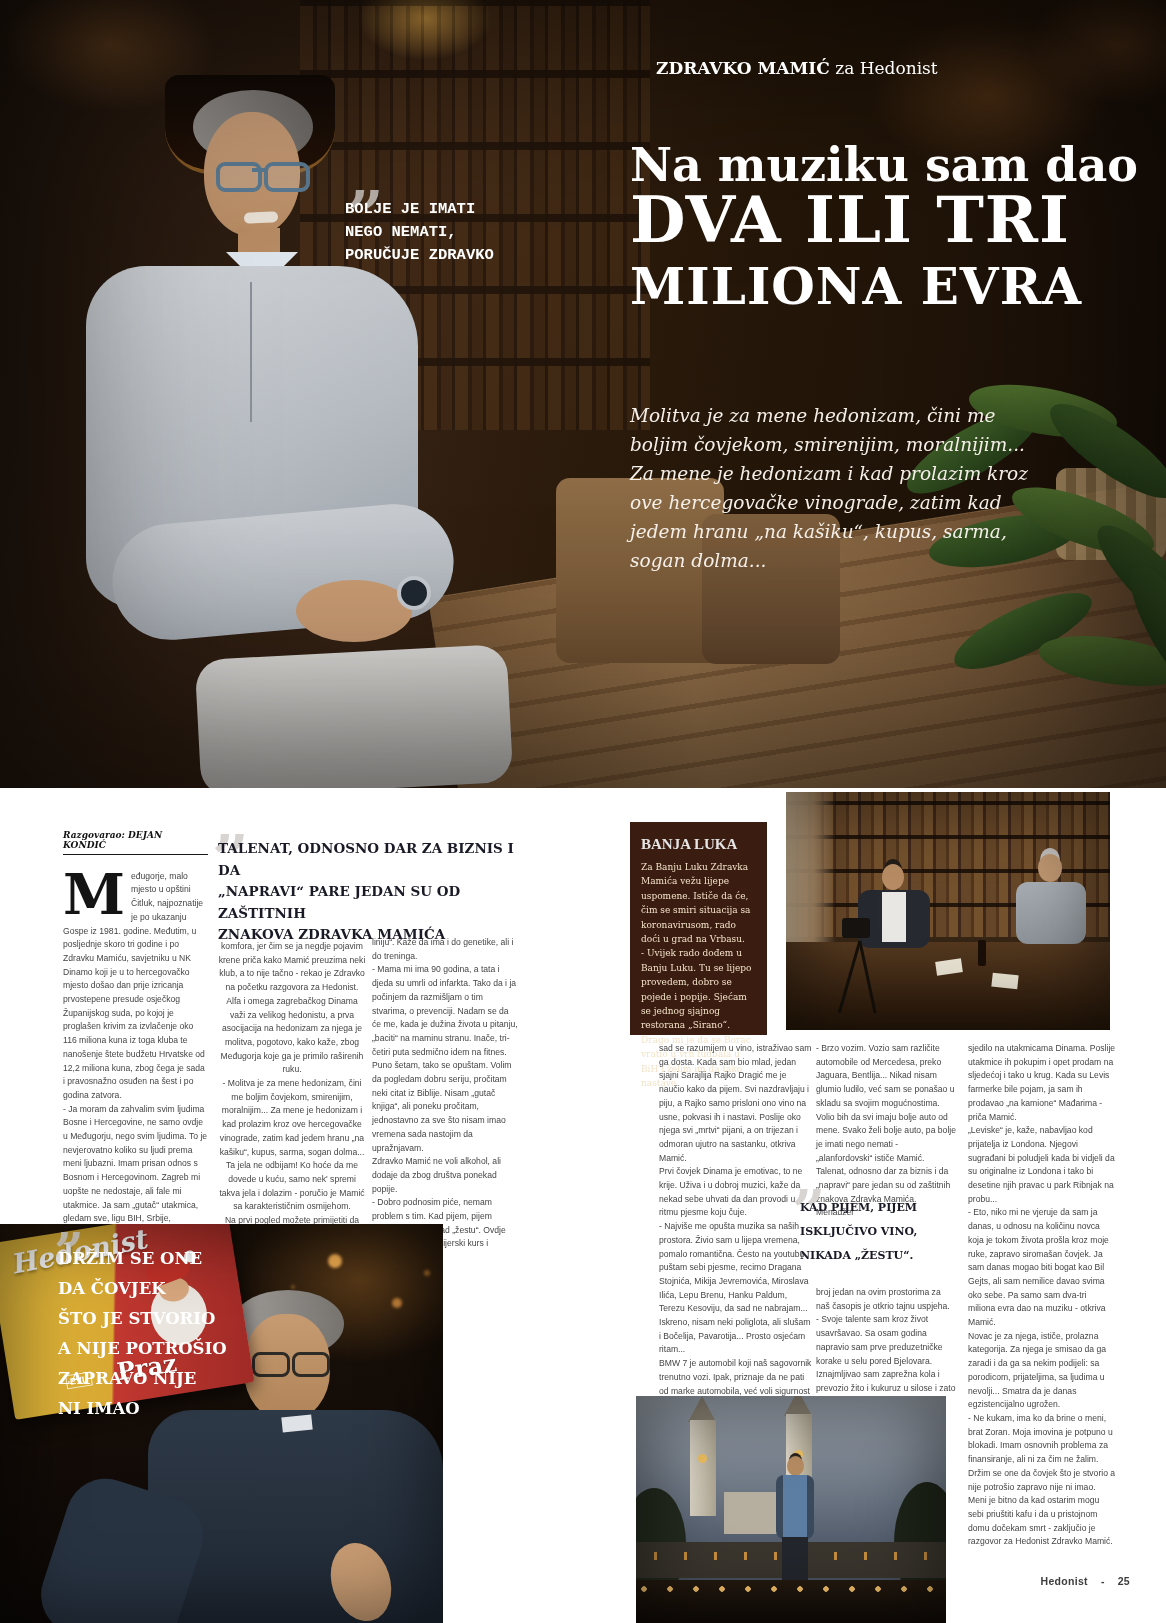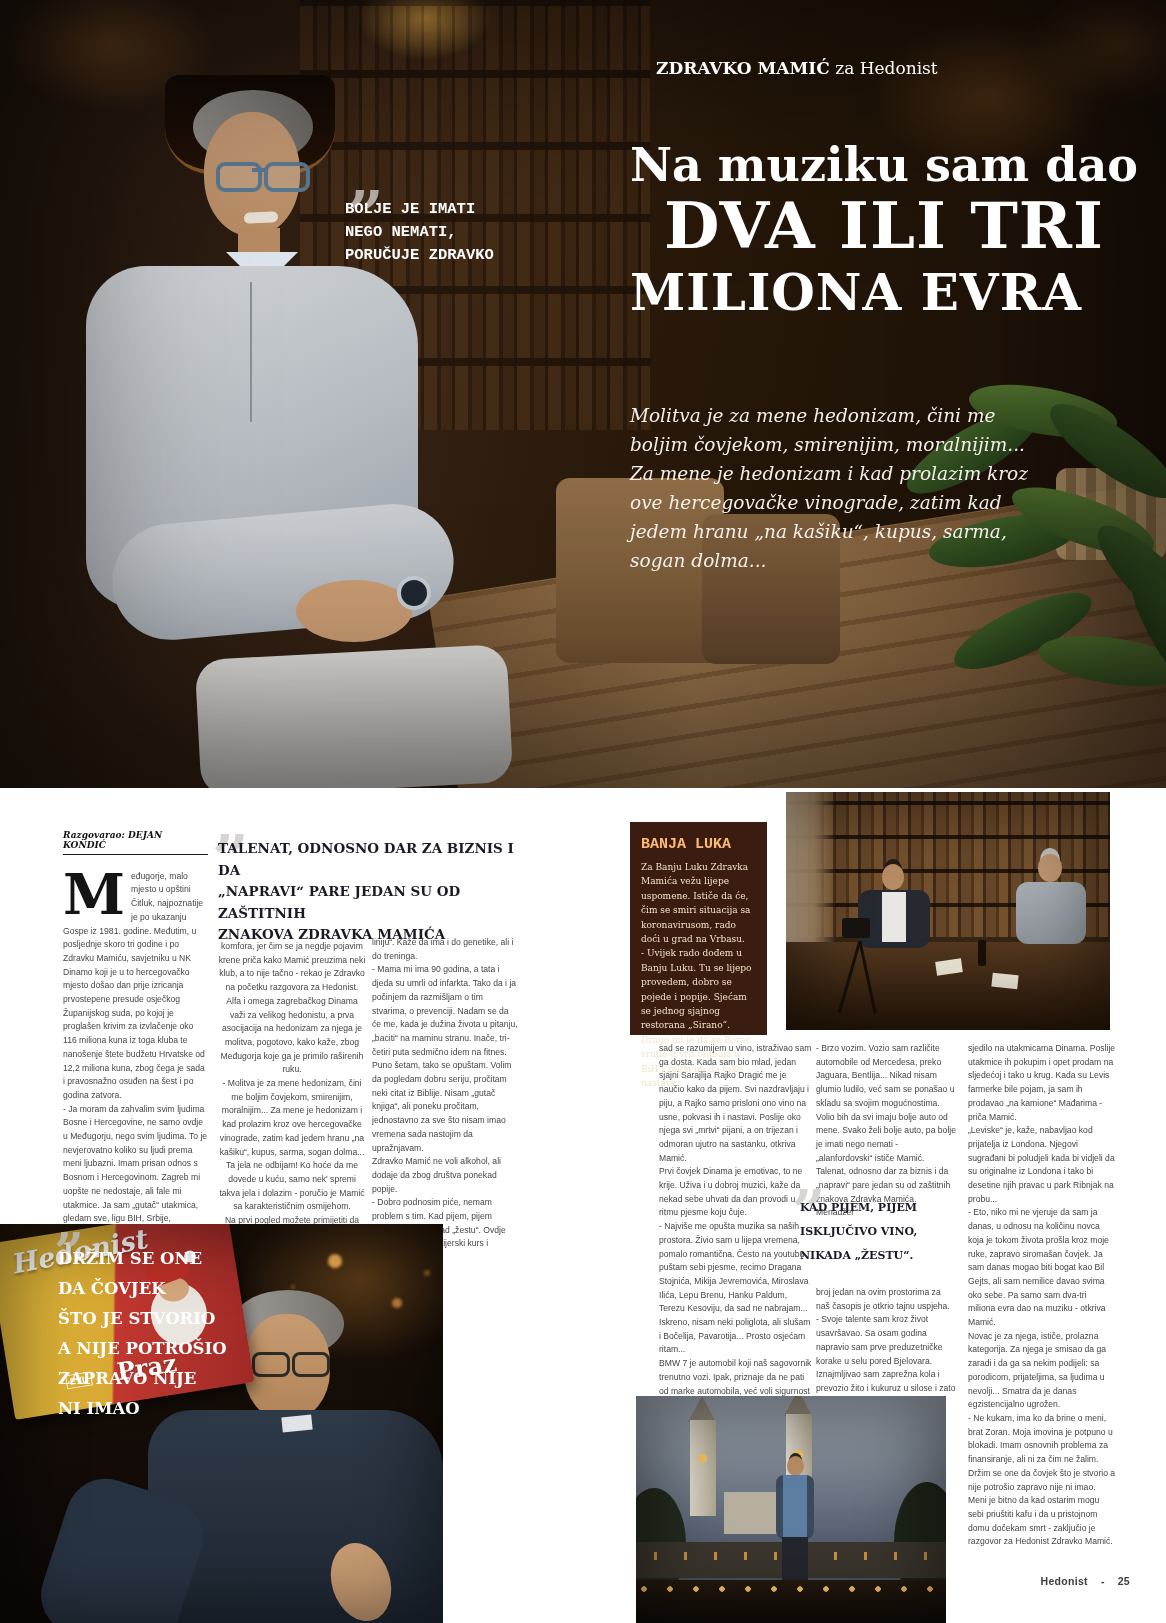--- a/index.html
+++ b/index.html
@@ -55,21 +55,21 @@
   .hands{left:296px;top:580px;width:116px;height:62px;border-radius:50%;background:#c79a72;}
   .watch{left:397px;top:576px;width:26px;height:26px;border-radius:50%;background:#1f2730;border:4px solid #c6cbd1;}
   .legs{left:198px;top:652px;width:312px;height:138px;border-radius:30px;transform:rotate(-3deg);
     background:linear-gradient(#dcdbd8,#c0beba);}
 
   
   .kicker{left:656px;top:58px;color:#fff;font-family:"DejaVu Serif",serif;font-size:17px;z-index:6;}
   .kicker b{font-weight:bold;}
   .title{left:630px;top:142px;z-index:6;color:#fff;font-family:"DejaVu Serif",serif;font-weight:bold;line-height:1;}
   .t1{font-size:46px;}
-  .t2{font-size:64px;margin-top:6px;letter-spacing:1px;text-align:center;}
+  .t2{font-size:64px;letter-spacing:1px;}
   .t3{font-size:50px;margin-top:10px;letter-spacing:1px;}
   .intro{left:630px;top:382px;width:420px;z-index:6;color:#f4efe8;font-family:"DejaVu Serif",serif;
     font-size:18.5px;line-height:29px;font-style:italic;}
   .pquote{left:345px;top:198px;z-index:6;width:260px;}
   .qmark{font-family:"DejaVu Serif",serif;font-weight:bold;color:#d7d4d1;font-size:64px;line-height:1;}
   .pquote .qmark{position:absolute;left:2px;top:-16px;opacity:.75;}
   .pq-text{position:relative;color:#fff;font-family:Liberation Mono, monospace;font-weight:bold;
     font-size:15.5px;line-height:23px;white-space:pre-line;}
 
   
@@ -90,21 +90,21 @@
   .bighead{position:relative;font-family:"DejaVu Serif",serif;font-weight:bold;color:#1a1a26;
     font-size:13.5px;line-height:21.5px;white-space:pre-line;}
   .head2 .bighead{font-size:11px;line-height:24px;}
   .head1 .qmark{position:absolute;left:-6px;top:-12px;z-index:-1;}
   .head2 .qmark{position:absolute;left:-8px;top:-14px;z-index:-1;font-size:58px;}
   .hwrap{position:relative;z-index:1;}
 
   
   .blbox{left:630px;top:822px;width:137px;height:213px;background:#3a1c10;box-sizing:border-box;
     padding:14px 11px;}
-  .bl-title{color:#fdba74;font-family:Liberation Mono, monospace;font-weight:bold;font-size:15px;margin:0 0 7px 0;}
+  .bl-title{color:#e5e5e5;font-family:Liberation Serif, serif;font-weight:bold;font-size:15px;margin:0 0 7px 0;}
   .bl-text{color:#f3e3c9;font-family:"DejaVu Serif",serif;font-weight:normal;font-size:9px;
     line-height:14.4px;white-space:pre-line;}
 
   
   .p2{left:786px;top:792px;width:324px;height:238px;overflow:hidden;
     background:linear-gradient(180deg,#4a3420 0%,#3a2817 55%,#241608 100%);}
   .p2 .shelves{left:0;top:0;width:324px;height:145px;opacity:.9;
     background:
       repeating-linear-gradient(0deg, rgba(0,0,0,0) 0 30px, rgba(18,9,4,.85) 30px 34px),
       repeating-linear-gradient(90deg,#6b4a2a 0 10px,#54361c 10px 13px,#7a5630 13px 22px,#40281a 22px 25px);}

